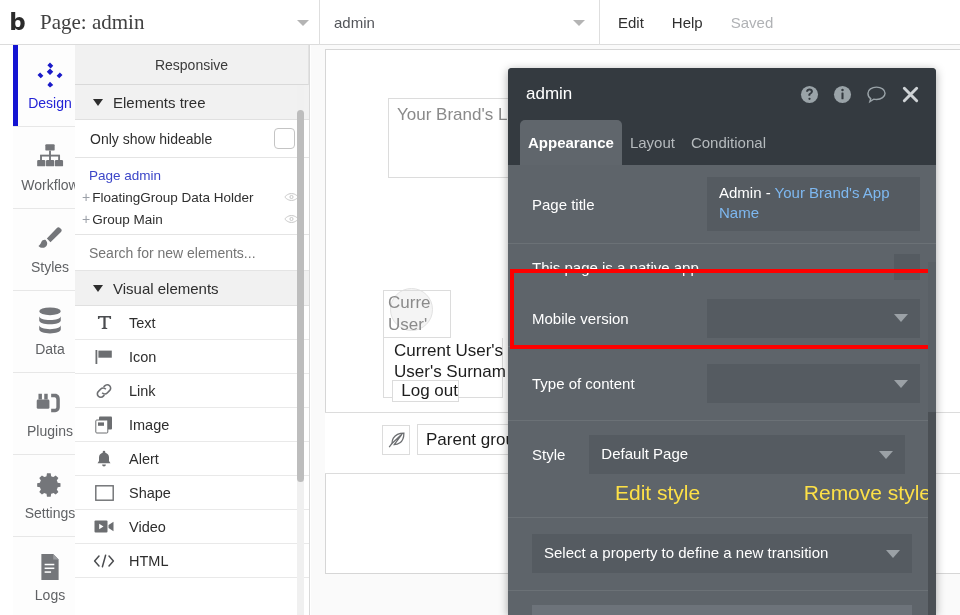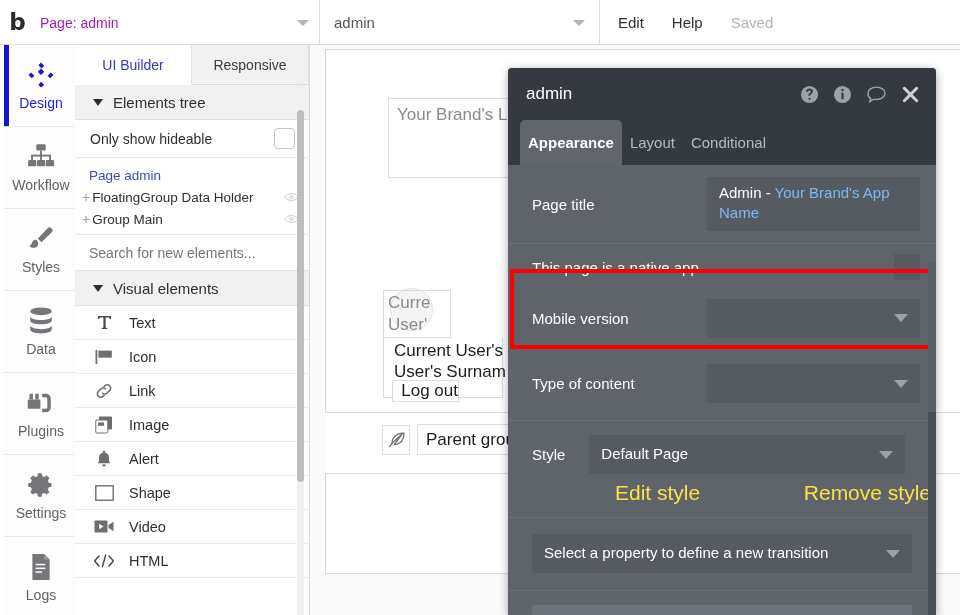--- a/index.html
+++ b/index.html
@@ -25,38 +25,38 @@
   .logo-mark {
     font-size: 23px; font-weight: 700; color: #2b2b2b;
     font-family: "DejaVu Sans", sans-serif; line-height: 1;
     letter-spacing: -1px;
   }
   .page-select {
     width: 286px; height: 45px; border-right: 1px solid #dedede;
     display: flex; align-items: center; padding: 0 10px 0 6px;
     position: relative;
   }
-  .page-select .lbl { font-size: 14px; color: #a21caf; }
+  .page-select .lbl { font-size: 21px; color: #404040; font-family: Liberation Serif, serif; }
   .caret-grey {
     width: 0; height: 0; border-left: 6px solid transparent;
     border-right: 6px solid transparent; border-top: 6px solid #b4b4b4;
     margin-left: auto;
   }
   .admin-select {
     width: 280px; height: 45px; border-right: 1px solid #dedede;
     display: flex; align-items: center; padding: 0 14px 0 14px;
   }
   .admin-select .lbl { font-size: 15px; color: #53555a; }
   .topmenu { display: flex; align-items: center; height: 45px; padding-left: 18px; gap: 28px; }
   .topmenu .mi { font-size: 15px; color: #2f2f2f; text-align: center; }
   .topmenu .mi.saved { color: #b0b2b5; }
 
   
   .rail {
-    position: absolute; left: 4px; top: 45px; width: 75px; height: 570px;
+    position: absolute; left: 13px; top: 45px; width: 75px; height: 570px;
     background: #fdfdfd; border-right: 1px solid #dcdcdc;
   }
   .rail-item {
     position: relative; height: 82px; border-bottom: 1px solid #e7e7e7;
     display: flex; flex-direction: column; align-items: center; justify-content: center;
     gap: 5px; color: #6f7174;
   }
   .rail-item .rl { font-size: 14px; color: #606265; }
   .rail-item.active .rl { color: #2323d6; }
   .rail-item.active::before {
@@ -303,21 +303,20 @@
           <rect x="5" y="17" width="6" height="1.4" fill="#fff"></rect>
         </svg>
       </span>
       <span class="rl">Logs</span>
     </div>
   </div>
 
   <div class="panel">
 
     <div class="panel-tabs">
-      <div class="ptab active">UI Builder</div>
       <div class="ptab">Responsive</div>
     </div>
 
     <div class="sec-head">
       <span class="tri-down"></span>
       <span>Elements tree</span>
     </div>
 
     <div class="row-hideable">
       <span>Only show hideable</span>

